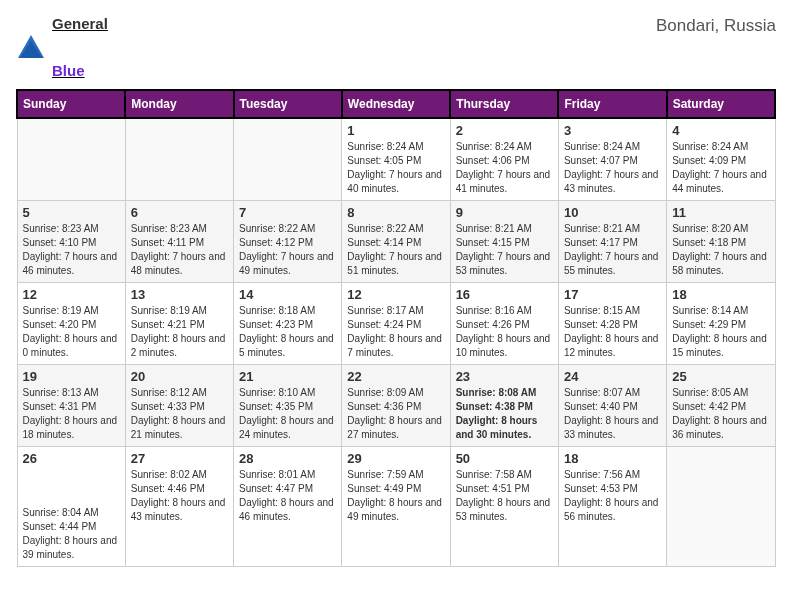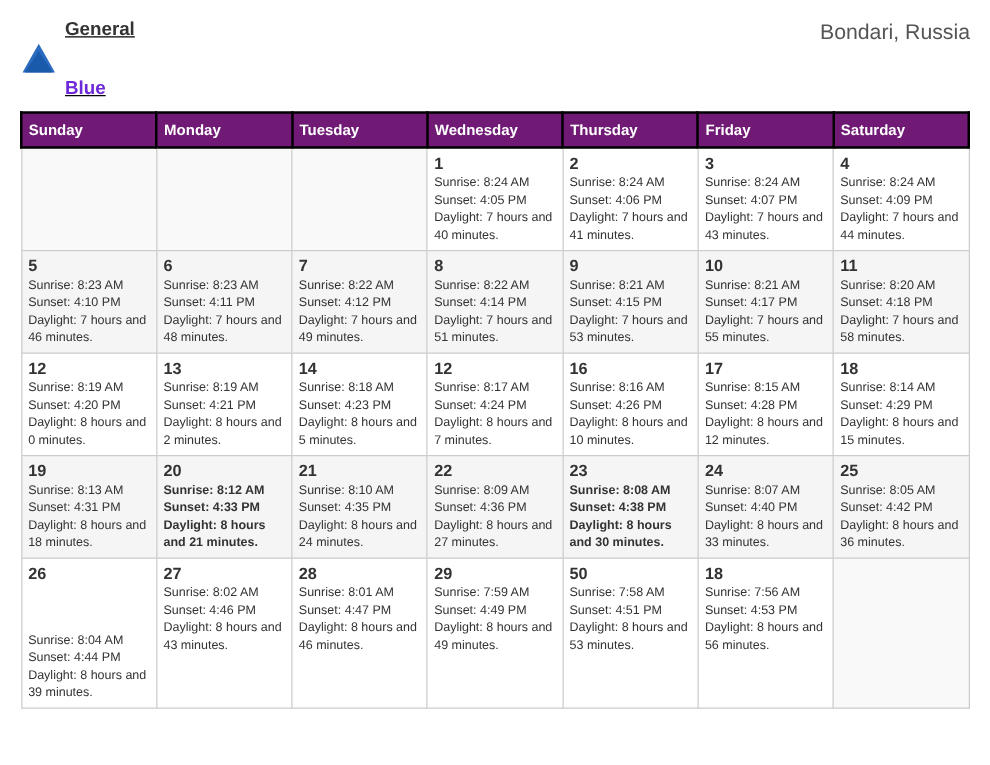--- a/index.html
+++ b/index.html
@@ -244,21 +244,21 @@
       </tr>
       <tr>
         <td>
           <div class="day-num">19</div>
           <div class="cell-text" style="white-space: pre-line;">Sunrise: 8:13 AM
 Sunset: 4:31 PM
 Daylight: 8 hours and 18 minutes.</div>
         </td>
         <td>
           <div class="day-num">20</div>
-          <div class="cell-text" style="white-space: pre-line; font-weight: bold;">Sunrise: 8:12 AM
+          <div class="cell-text" style="white-space: pre-line;">Sunrise: 8:12 AM
 Sunset: 4:33 PM
 Daylight: 8 hours and 21 minutes.</div>
         </td>
         <td>
           <div class="day-num">21</div>
           <div class="cell-text" style="white-space: pre-line;">Sunrise: 8:10 AM
 Sunset: 4:35 PM
 Daylight: 8 hours and 24 minutes.</div>
         </td>
         <td>

